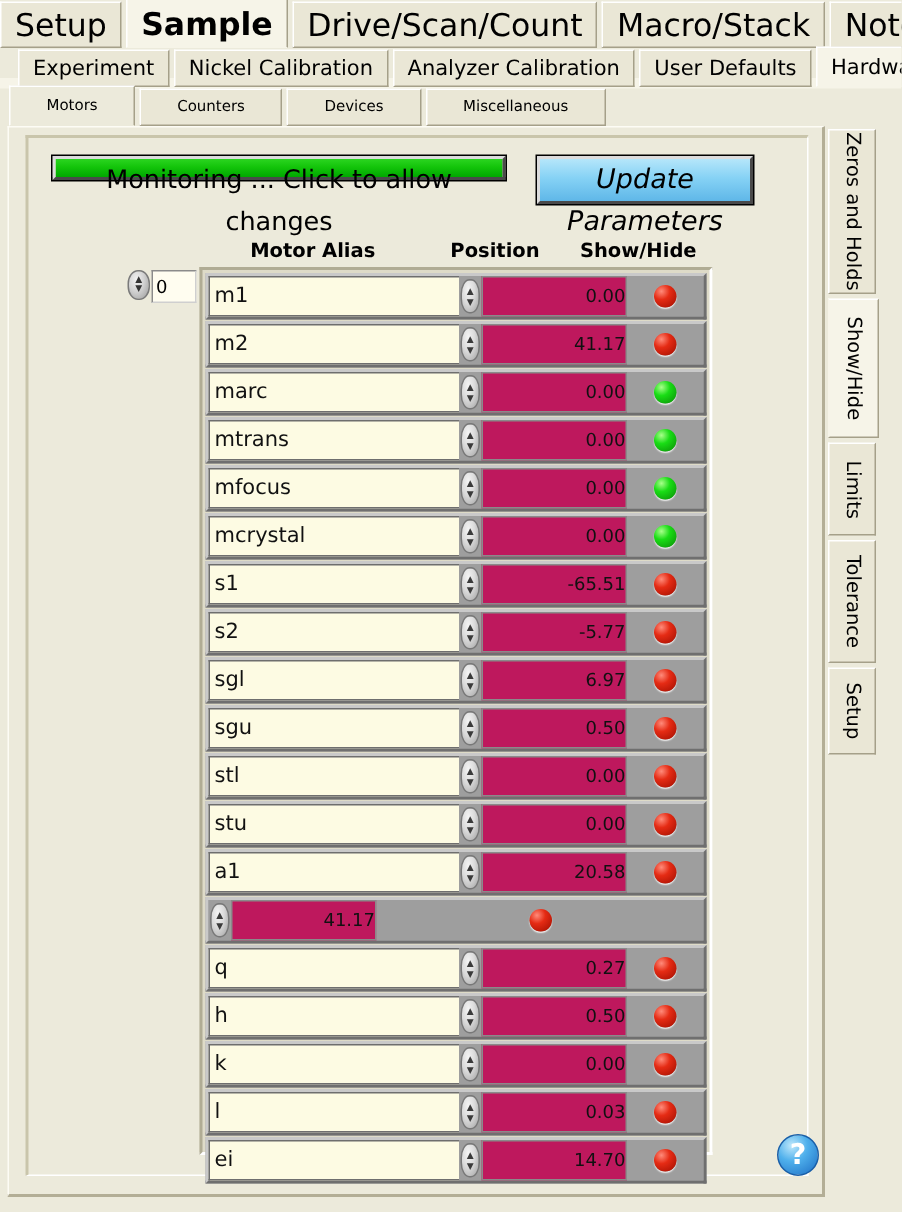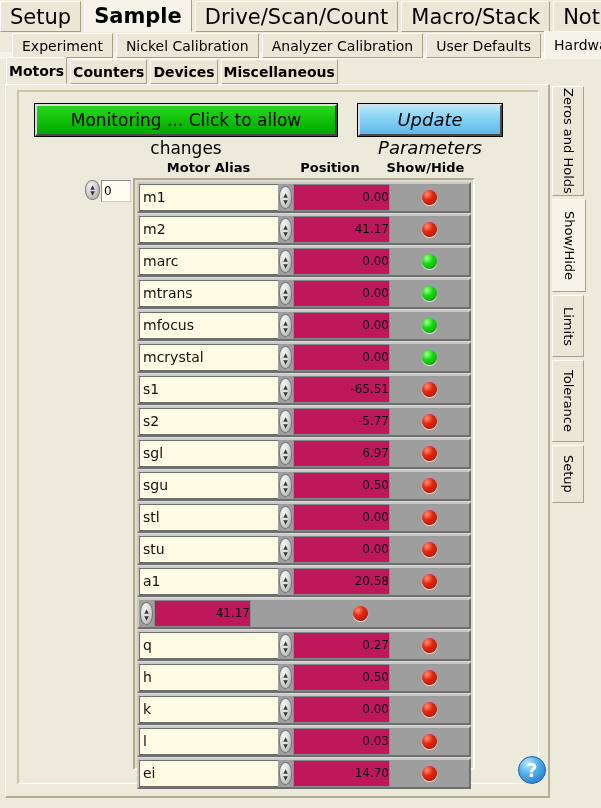--- a/index.html
+++ b/index.html
@@ -77,31 +77,30 @@
   }
 
   
   #tabrow3 {
     position: absolute; left: 0; top: 58px; height: 26px;
     display: flex; align-items: flex-end;
     padding-left: 6px;
   }
   .tab3 {
     height: 25px;
-    padding: 0 2px;
-    font-size: 14px;
+    padding: 0 24px;
+    font-size: 10px;
     line-height: 24px;
     background: #eae7d6;
     border-top: 1px solid #ffffff;
     border-left: 1px solid #ffffff;
     border-right: 1px solid #a5a089;
     border-bottom: 1px solid #a5a089;
     margin-right: 3px;
     white-space: nowrap;
-    font-weight: bold;
   }
   .tab3.sel {
     background: #eceadb;
     border-bottom: 1px solid #eceadb;
     height: 27px;
     line-height: 26px;
     z-index: 5;
   }
 
   
@@ -133,21 +132,21 @@
     border-right-color: #4a4a4a;
     border-bottom-color: #4a4a4a;
     outline: 1px solid #000;
     font-size: 17px;
     color: #000;
     text-align: center;
     cursor: pointer;
     font-family: "DejaVu Sans", sans-serif;
   }
   #btn-monitor {
-    left: 35px; top: 104px; width: 302px; height: 32px;
+    left: 35px; top: 104px; width: 302px; height: 16px;
     background: linear-gradient(to bottom, #2bd520 0%, #13c40a 45%, #00a800 100%);
     line-height: 28px;
   }
   #btn-update {
     left: 358px; top: 104px; width: 144px; height: 32px;
     background: linear-gradient(to bottom, #b5e6fa 0%, #86d2f5 45%, #5fb7e8 100%);
     line-height: 28px;
     font-size: 18px;
     font-style: italic;
   }
@@ -210,21 +209,21 @@
     height: 31px;
     display: flex;
     background: #9e9e9e;
     border-top: 2px solid #c9c9c9;
     border-left: 2px solid #c9c9c9;
     border-right: 2px solid #6f6f6f;
     border-bottom: 2px solid #6f6f6f;
     margin-bottom: 1px;
   }
   .cell-alias {
-    width: 139px;
+    width: 167px;
     background: #fdfbe3;
     border: 1px solid #6e6e6e;
     border-right: none;
     font-size: 14px;
     line-height: 25px;
     padding-left: 3px;
     color: #111;
     overflow: hidden;
     white-space: nowrap;
   }

